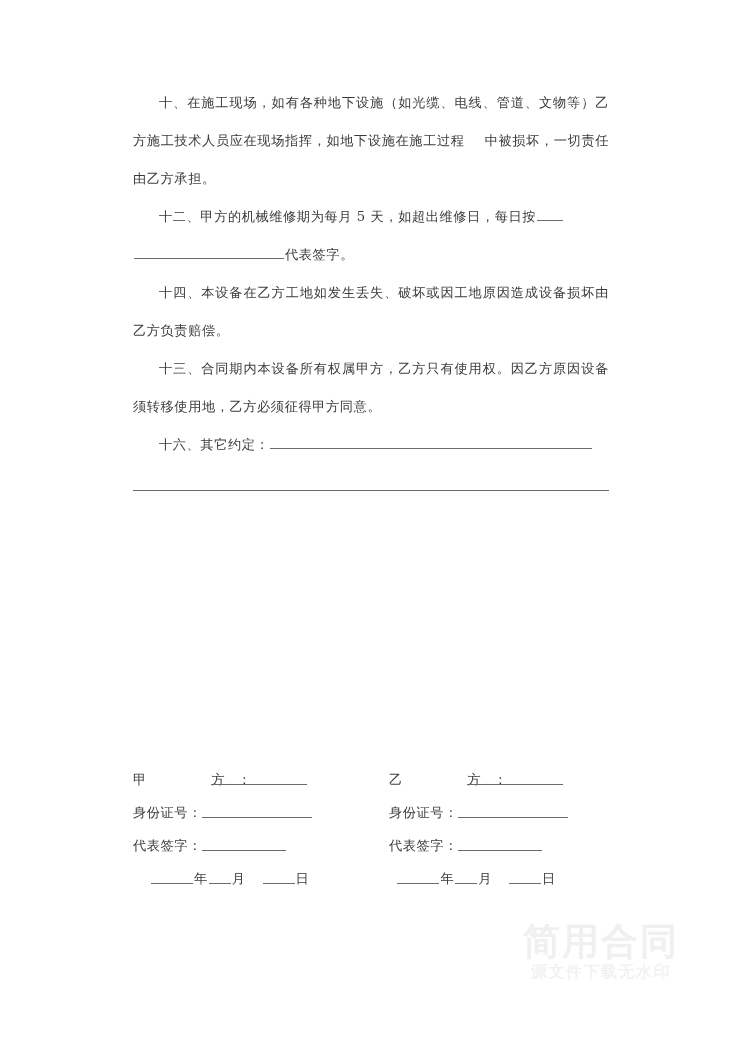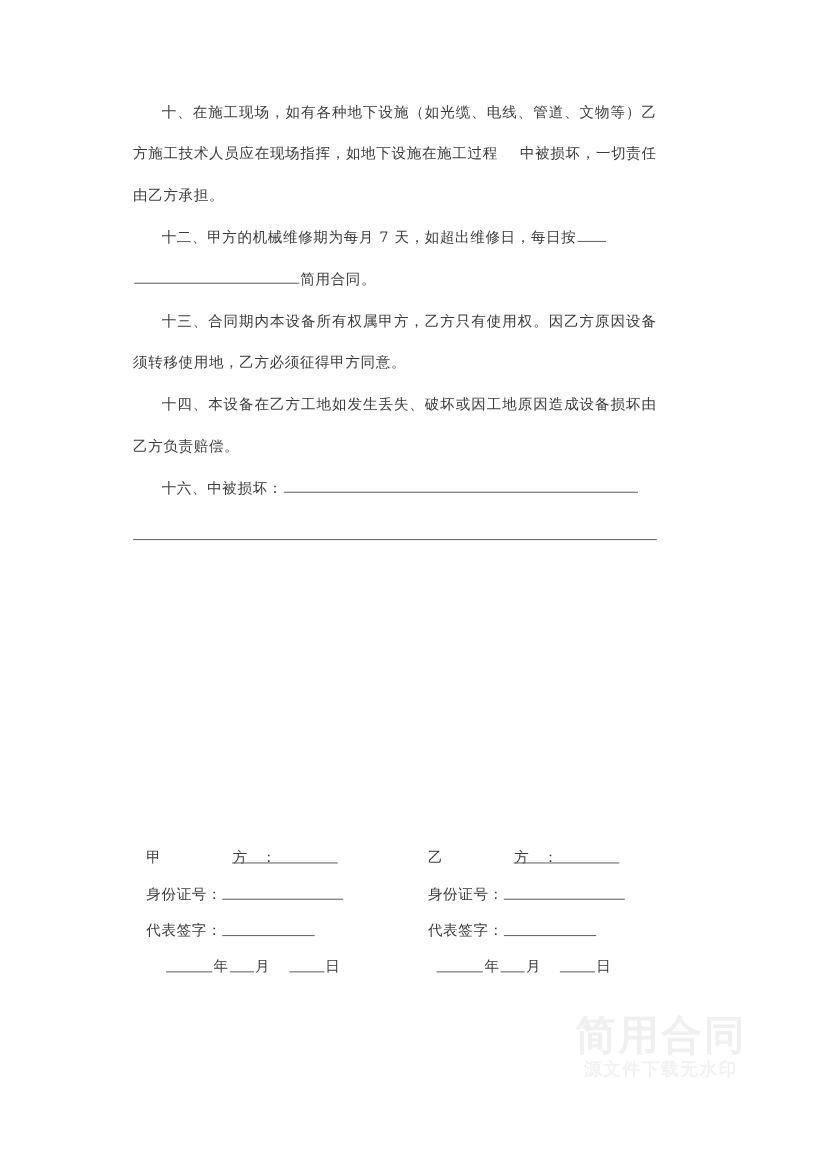--- a/index.html
+++ b/index.html
@@ -12,21 +12,21 @@
     position: relative;
     width: 742px;
     height: 1049px;
     background: #ffffff;
     overflow: hidden;
     font-family: "DejaVu Serif", "Liberation Serif", serif;
     color: #3b3b3b;
   }
   .doc-body {
     position: absolute;
-    left: 121px;
+    left: 133px;
     top: 84px;
     width: 476px;
   }
   .clause {
     font-size: 13.2px;
     line-height: 38px;
     text-align: justify;
     text-justify: inter-ideograph;
     margin: 0 0 0 0;
     letter-spacing: 0.6px;
@@ -152,28 +152,28 @@
 </head>
 <body>
 
 <div class="page">
 
   <div class="doc-body">
 
     <p class="clause indent"><span>十、在施工现场，如有各种地下设施（如光缆、电线、管道、文物等）乙方施工技术人员应在现场指挥，如地下设施在施工过程</span><span class="gap-space"></span><span>中被损坏，一切责任由乙方承担。</span></p>
 
 
-    <p class="clause indent"><span>十二、甲方的机械维修期为每月 7 天，如超出维修日，每日按</span><span class="blank blank-xs"></span><br><span class="blank blank-m"></span><span>简用合同。</span></p>
+    <p class="clause indent"><span>十二、甲方的机械维修期为每月 5 天，如超出维修日，每日按</span><span class="blank blank-xs"></span><br><span class="blank blank-m"></span><span>代表签字。</span></p>
+
+    <p class="clause indent"><span>十四、本设备在乙方工地如发生丢失、破坏或因工地原因造成设备损坏由乙方负责赔偿。</span></p>
 
     <p class="clause indent"><span>十三、合同期内本设备所有权属甲方，乙方只有使用权。因乙方原因设备须转移使用地，乙方必须征得甲方同意。</span></p>
 
-    <p class="clause indent"><span>十四、本设备在乙方工地如发生丢失、破坏或因工地原因造成设备损坏由乙方负责赔偿。</span></p>
-
-
-    <div class="row-other"><span>十六、中被损坏：</span><span class="blank blank-l"></span></div>
+
+    <div class="row-other"><span>十六、其它约定：</span><span class="blank blank-l"></span></div>
     <div class="rule-line"></div>
 
 
   </div>
 
   <div class="sign-block">
 
     <div class="sign-row">
       <div class="sign-col">
         <span class="lbl-party">甲　　方：</span>

